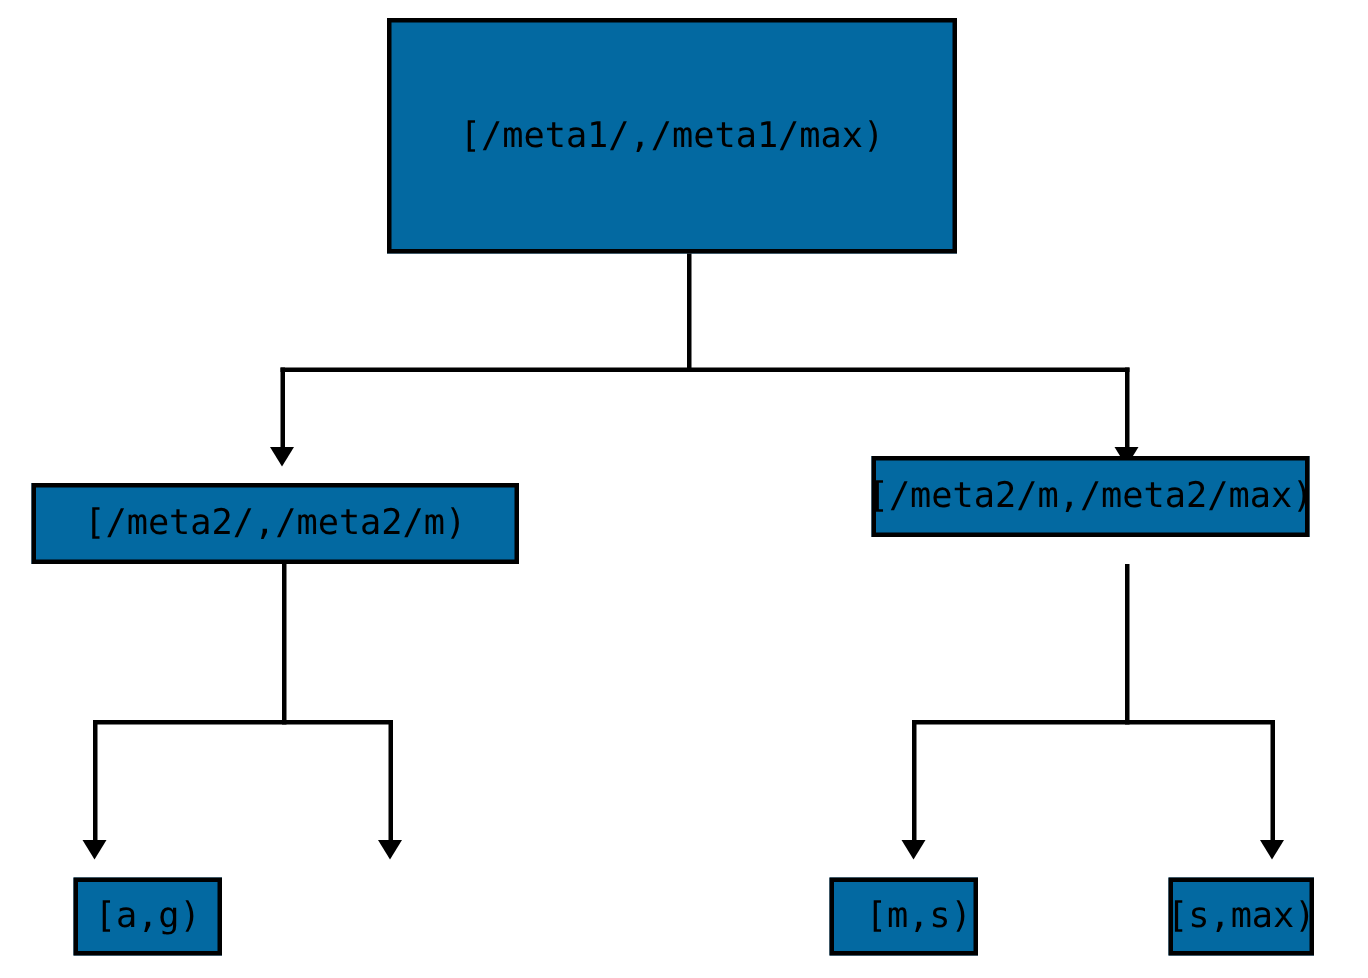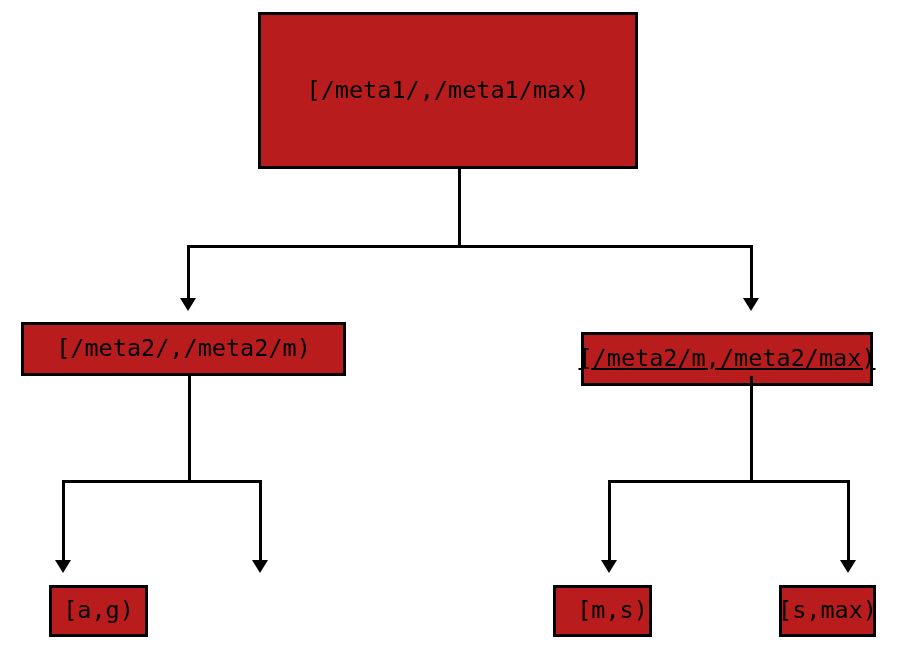--- a/index.html
+++ b/index.html
@@ -17,21 +17,21 @@
   #diagram-canvas {
     position: relative;
     width: 912px;
     height: 652px;
     background: #ffffff;
   }
   .node-box {
     position: absolute;
     box-sizing: border-box;
     border: 3px solid #000000;
-    background: #b91c1c;
+    background: #0369a1;
     display: flex;
     align-items: center;
     justify-content: center;
     color: #000000;
     font-family: "DejaVu Sans Mono", monospace;
     white-space: nowrap;
   }
   .node-label {
     font-family: "DejaVu Sans Mono", monospace;
     color: #000000;
@@ -48,24 +48,23 @@
   #node-root .node-label { font-size: 23.5px; }
   
   #node-mid-left {
     left: 21px;
     top: 322px;
     width: 325px;
     height: 54px;
   }
   #node-mid-right {
     left: 581px;
-    top: 332px;
+    top: 304px;
     width: 292px;
     height: 54px;
-    text-decoration: underline;
   }
   #node-mid-left .node-label,
   #node-mid-right .node-label { font-size: 23.5px; }
   
   .leaf-box {
     top: 585px;
     height: 52px;
   }
   .leaf-box .node-label { font-size: 23.5px; }
   #node-leaf-ag   { left: 9px;   width: 99px; margin-left: 40px; }

